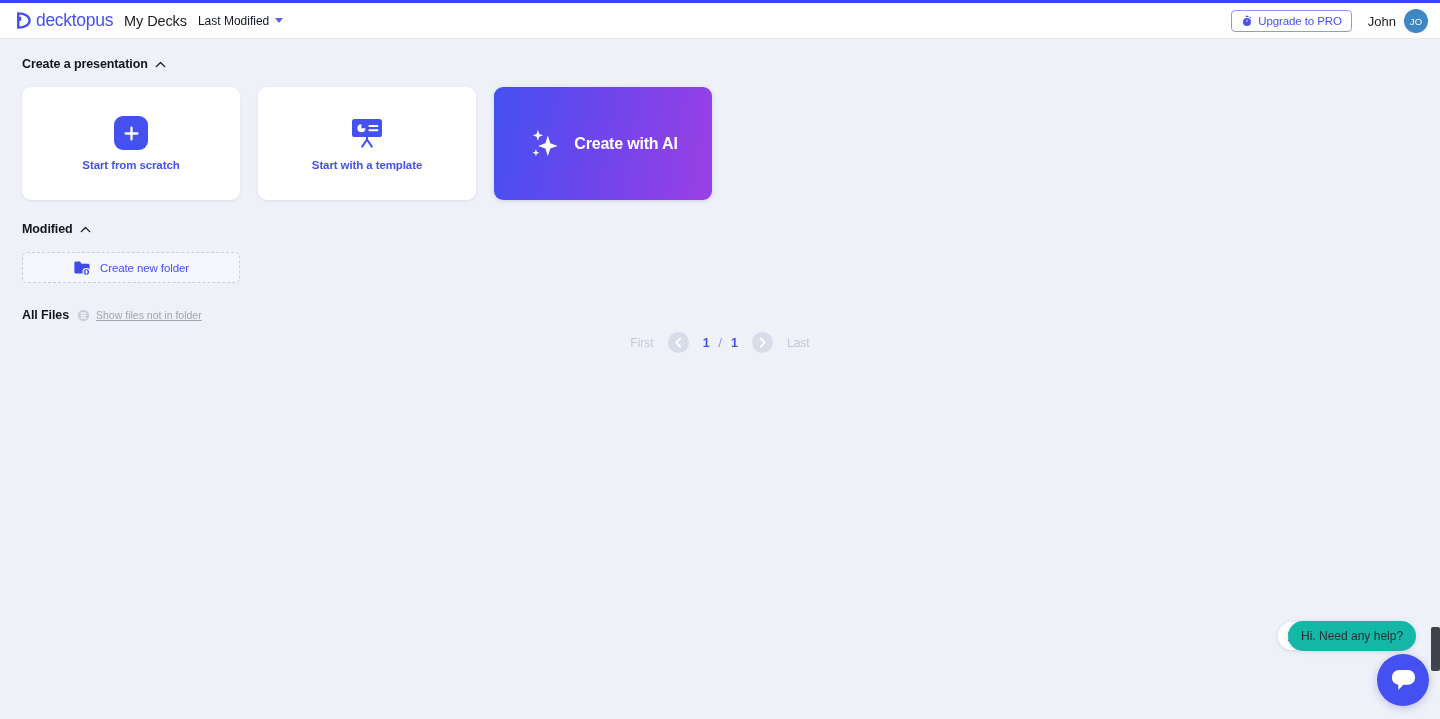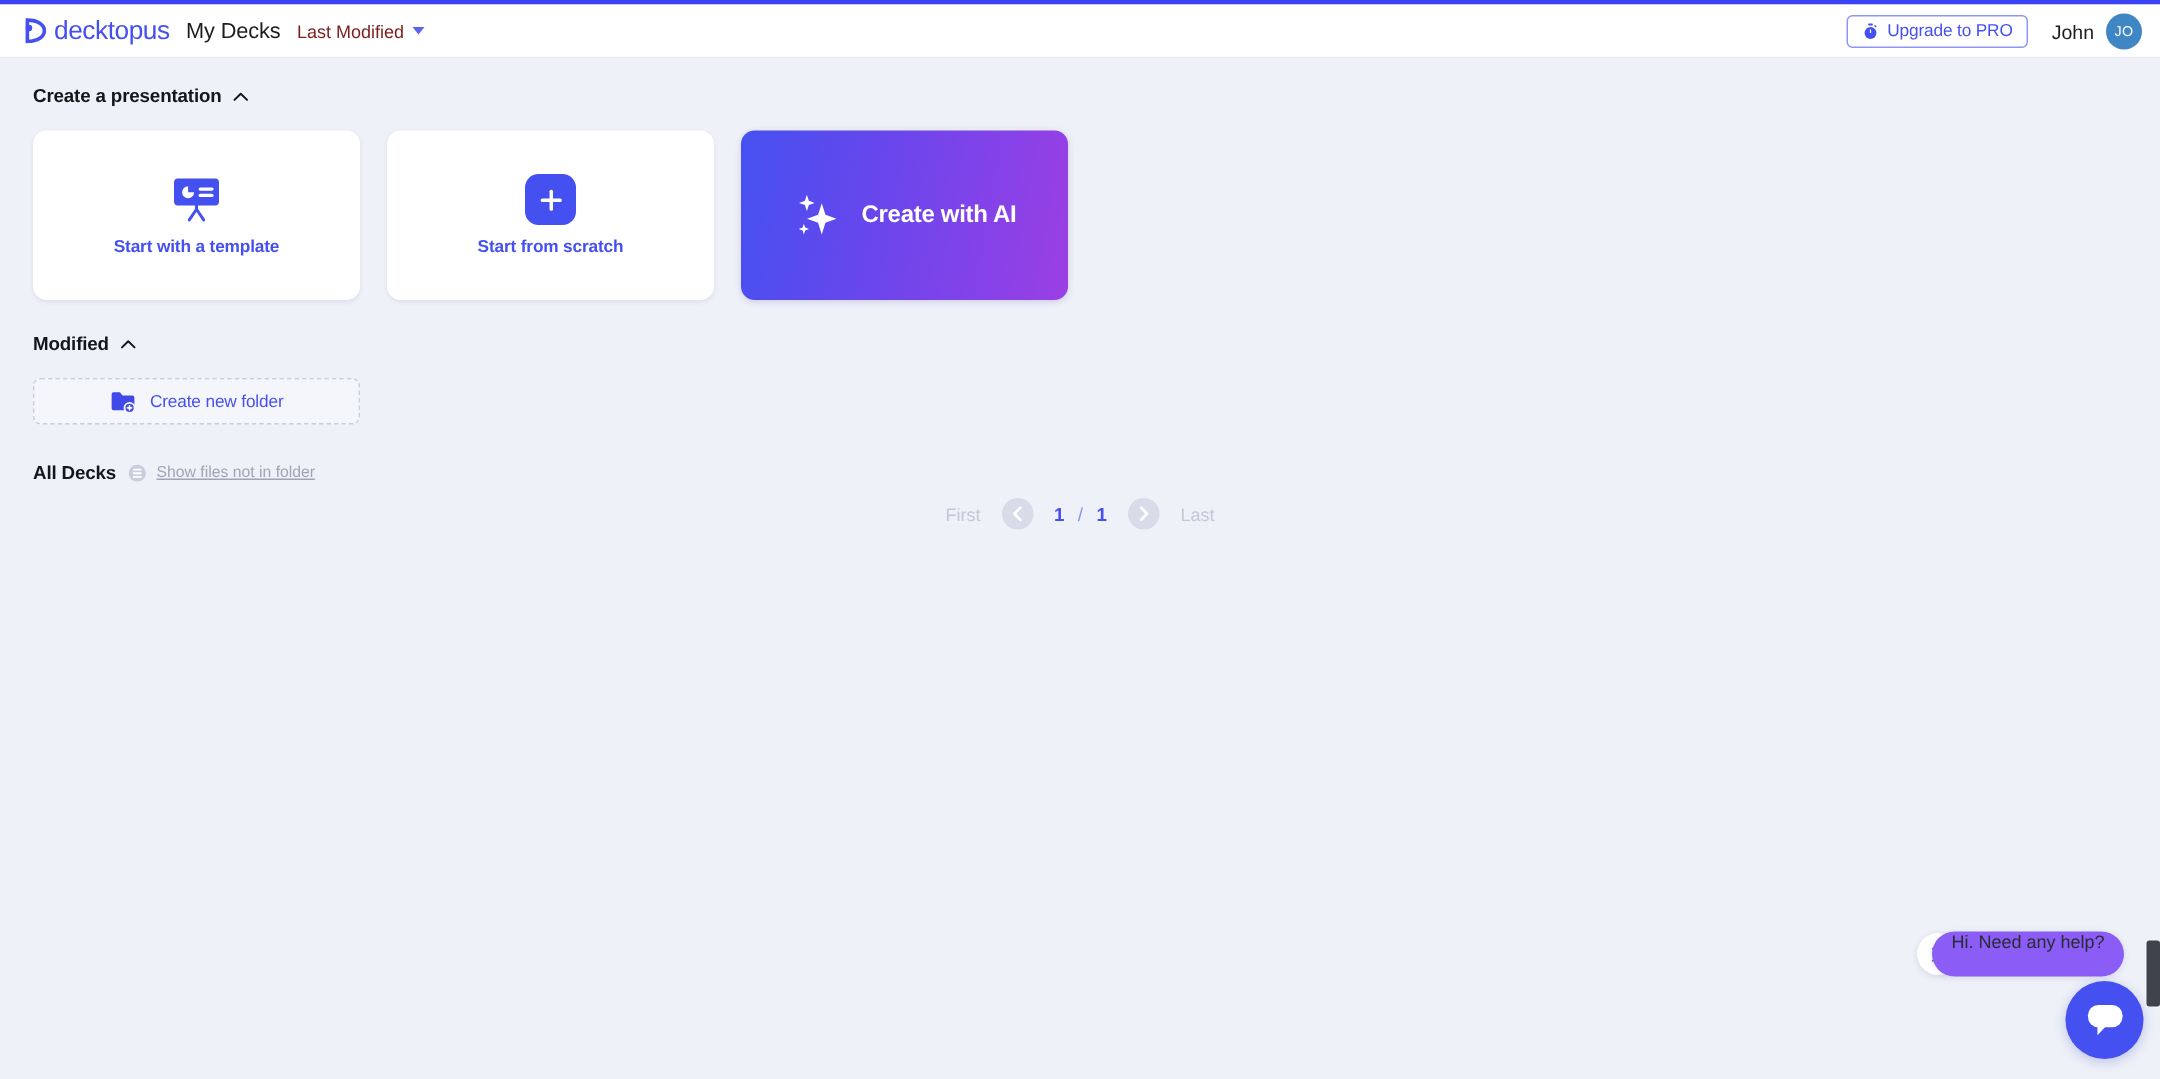--- a/index.html
+++ b/index.html
@@ -20,21 +20,21 @@
     background: #ffffff; display: flex; align-items: center;
     border-bottom: 1px solid #e6e9f2;
   }
   .logo-wrap { display: flex; align-items: center; margin-left: 14px; }
   .logo-mark { width: 17px; height: 17px; margin-right: 5px; display: block; }
   .logo-text { font-size: 17.5px; font-weight: normal; color: #4550f0; letter-spacing: -0.3px; }
 
   .mydecks { font-size: 14.5px; color: #1b1c20; margin-left: 11px; letter-spacing: -0.1px; }
 
   .sortsel { display: flex; align-items: center; margin-left: 11px; cursor: pointer; }
-  .sortsel-label { font-size: 12px; color: #7f1d1d; }
+  .sortsel-label { font-size: 12px; color: #0f172a; }
   .caret-down {
     width: 0; height: 0; margin-left: 6px;
     border-left: 4.5px solid transparent; border-right: 4.5px solid transparent;
     border-top: 5px solid #5b63ef;
   }
 
   .searchbox {
     position: absolute; left: 313px; top: 7px; width: 407px; height: 22px;
     background: #fff; border: 1px solid #dfe3ee; border-radius: 4px;
     display: flex; align-items: center; padding: 0 8px;
@@ -119,22 +119,22 @@
   .pg-sep { font-size: 12.5px; color: #8a90f2; margin: 0 9px; }
 
   
   .chat-close {
     position: absolute; left: 1278px; top: 622px; width: 28px; height: 28px;
     border-radius: 50%; background: #fff; box-shadow: 0 1px 4px rgba(60,70,110,0.14);
     display: flex; align-items: center; justify-content: center; cursor: pointer;
   }
   .chat-bubble {
     position: absolute; left: 1288px; top: 621px; height: 30px;
-    background: #8b5cf6; border-radius: 16px; box-shadow: 0 1px 5px rgba(60,70,110,0.14);
-    display: flex; align-items: flex-start; padding: 0 13px; cursor: pointer;
+    background: #14b8a6; border-radius: 16px; box-shadow: 0 1px 5px rgba(60,70,110,0.14);
+    display: flex; align-items: center; padding: 0 13px; cursor: pointer;
   }
   .chat-bubble-text { font-size: 12px; color: #2a2c34; white-space: nowrap; }
   .chat-fab {
     position: absolute; left: 1377px; top: 654px; width: 52px; height: 52px;
     border-radius: 50%; background: #4550f0;
     display: flex; align-items: center; justify-content: center; cursor: pointer;
     box-shadow: 0 2px 8px rgba(60,70,180,0.28);
   }
   .edge-scrollbar {
     position: absolute; right: 0px; top: 627px; width: 9px; height: 44px;
@@ -184,46 +184,46 @@
   </div>
 
   <div class="section-head" style="left:22px; top:57px;">
     <span class="section-title">Create a presentation</span>
     <svg class="chev-up" viewBox="0 0 14 9">
       <polyline points="1.6,7.2 7,1.9 12.4,7.2" fill="none" stroke="#15161a" stroke-width="1.7" stroke-linecap="round" stroke-linejoin="round"></polyline>
     </svg>
   </div>
 
   <div class="cards">
+
+    <div class="card">
+      <div class="card-icon-box">
+        <svg width="19" height="19" viewBox="0 0 20 20">
+          <rect x="8.8" y="2.6" width="2.4" height="14.8" rx="1.1" fill="#ffffff"></rect>
+          <rect x="2.6" y="8.8" width="14.8" height="2.4" rx="1.1" fill="#ffffff"></rect>
+        </svg>
+      </div>
+      <span class="card-label">Start from scratch</span>
+    </div>
 
     <div class="card">
       <div class="card-icon-plain">
         <svg width="34" height="32" viewBox="0 0 34 32">
           <rect x="2" y="2" width="30" height="18" rx="2.6" fill="#4550f0"></rect>
           <path d="M11.4 7.2 A4 4 0 1 0 15.4 11.2 L11.4 11.2 Z" fill="#ffffff"></path>
           <rect x="18.4" y="8.0" width="10" height="2.1" rx="1.05" fill="#ffffff"></rect>
           <rect x="18.4" y="12.2" width="10" height="2.1" rx="1.05" fill="#ffffff"></rect>
           <rect x="16.0" y="19.4" width="2.0" height="4.2" fill="#4550f0"></rect>
           <line x1="17" y1="22.5" x2="12.2" y2="29.6" stroke="#4550f0" stroke-width="2" stroke-linecap="round"></line>
           <line x1="17" y1="22.5" x2="21.8" y2="29.6" stroke="#4550f0" stroke-width="2" stroke-linecap="round"></line>
         </svg>
       </div>
       <span class="card-label">Start with a template</span>
     </div>
 
-    <div class="card">
-      <div class="card-icon-box">
-        <svg width="19" height="19" viewBox="0 0 20 20">
-          <rect x="8.8" y="2.6" width="2.4" height="14.8" rx="1.1" fill="#ffffff"></rect>
-          <rect x="2.6" y="8.8" width="14.8" height="2.4" rx="1.1" fill="#ffffff"></rect>
-        </svg>
-      </div>
-      <span class="card-label">Start from scratch</span>
-    </div>
-
     <div class="card-ai">
       <svg class="ai-sparkles" viewBox="0 0 36 36">
         <path d="M21 9 L23.6 17.2 L31.4 20 L23.6 22.8 L21 31 L18.4 22.8 L10.6 20 L18.4 17.2 Z" fill="#ffffff"></path>
         <path d="M10.5 3 L11.9 7.3 L16 8.8 L11.9 10.3 L10.5 14.6 L9.1 10.3 L5 8.8 L9.1 7.3 Z" fill="#ffffff"></path>
         <path d="M8.4 23.4 L9.3 26.2 L12 27.2 L9.3 28.2 L8.4 31 L7.5 28.2 L4.8 27.2 L7.5 26.2 Z" fill="#ffffff"></path>
       </svg>
       <span class="ai-label">Create with AI</span>
     </div>
   </div>
 
@@ -238,21 +238,21 @@
     <svg class="folder-icon" viewBox="0 0 22 19">
       <path d="M1.4 3.4 A1.6 1.6 0 0 1 3 1.8 L8 1.8 L10 4.4 L17.8 4.4 A1.6 1.6 0 0 1 19.4 6 L19.4 14.4 A1.6 1.6 0 0 1 17.8 16 L3 16 A1.6 1.6 0 0 1 1.4 14.4 Z" fill="#3f4ae8"></path>
       <circle cx="15.6" cy="14.2" r="4.0" fill="#3f4ae8" stroke="#f5f6fb" stroke-width="1.5"></circle>
       <rect x="14.95" y="11.9" width="1.3" height="4.6" rx="0.6" fill="#ffffff"></rect>
       <rect x="13.3" y="13.55" width="4.6" height="1.3" rx="0.6" fill="#ffffff"></rect>
     </svg>
     <span class="new-folder-label">Create new folder</span>
   </div>
 
   <div class="allfiles-row">
-    <span class="allfiles-title">All Decks</span>
+    <span class="allfiles-title">All Files</span>
     <svg class="filter-icon" viewBox="0 0 16 16">
       <circle cx="8" cy="8" r="7" fill="#c9cedd"></circle>
       <rect x="4.4" y="4.3" width="7.2" height="1.5" rx="0.7" fill="#ffffff"></rect>
       <rect x="4.4" y="7.25" width="7.2" height="1.5" rx="0.7" fill="#ffffff"></rect>
       <rect x="4.4" y="10.2" width="7.2" height="1.5" rx="0.7" fill="#ffffff"></rect>
     </svg>
     <span class="showfiles-link">Show files not in folder</span>
   </div>
 
   <div class="pagination">

